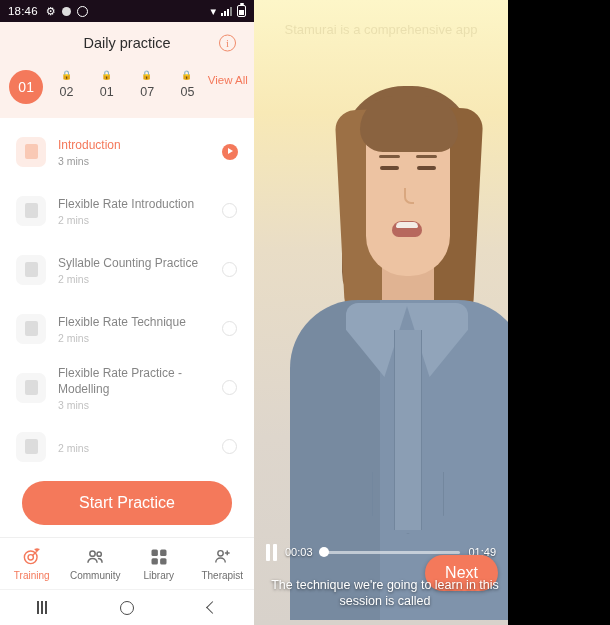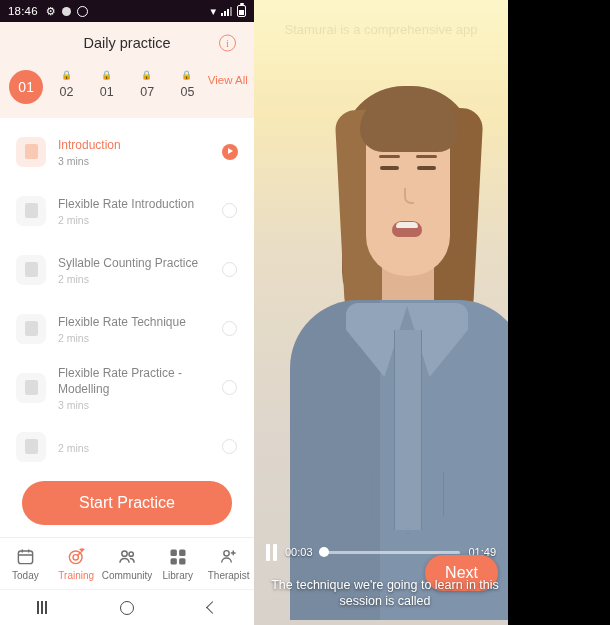--- a/index.html
+++ b/index.html
@@ -457,29 +457,20 @@
           </div>
       </div>
 
     </div>
 
     <div class="cta-wrap">
       <button class="cta">Start Practice</button>
     </div>
 
     <div class="tabbar">
-      <div class="tab">
-        <span class="ticon">
-          <svg width="19" height="19" viewBox="0 0 24 24" fill="none" stroke="#6f6f6f" stroke-width="1.8">
-            <rect x="3" y="5" width="18" height="16" rx="3"></rect>
-              <path d="M3 10h18M8 3v4M16 3v4"></path>
-          </svg>
-        </span>
-        <span>Today</span>
-      </div>
       <div class="tab active">
         <span class="ticon">
           <svg width="19" height="19" viewBox="0 0 24 24" fill="none" stroke="#f4795b" stroke-width="1.8">
             <circle cx="11" cy="13" r="8"></circle>
               <circle cx="11" cy="13" r="3.4"></circle>
               <path d="M13 11l6-6M17 3l2 2 2-2-2-.6z"></path>
           </svg>
         </span>
         <span>Training</span>
       </div>

